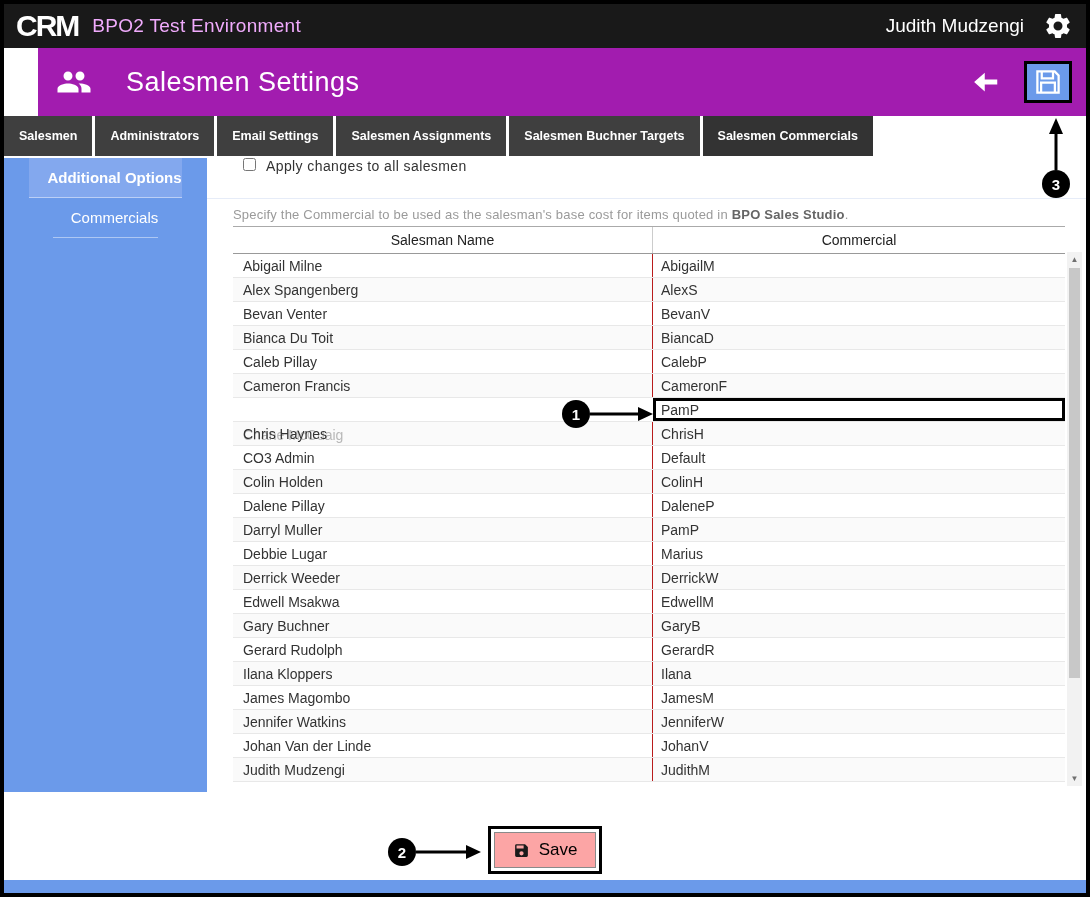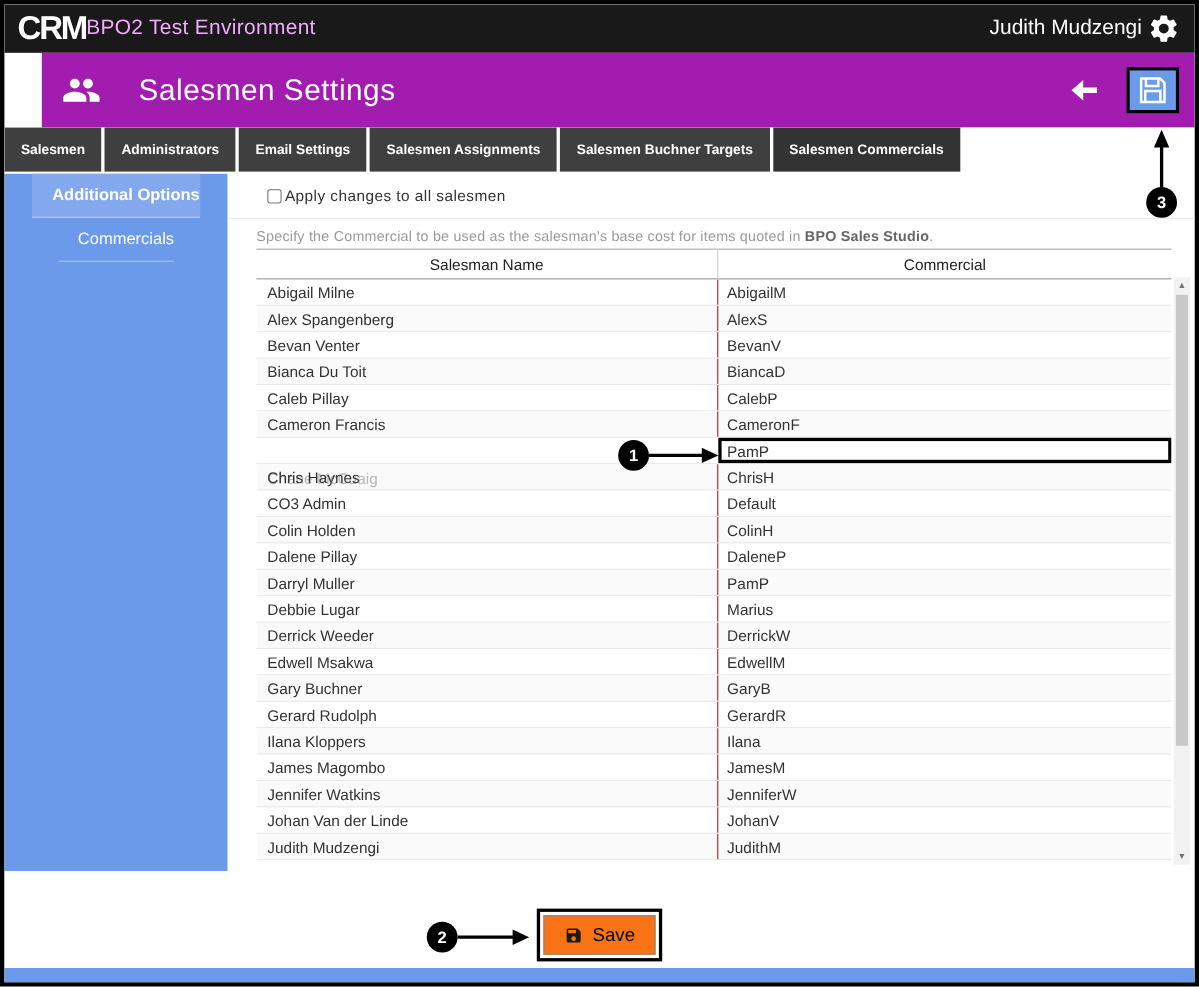--- a/index.html
+++ b/index.html
@@ -1,21 +1,21 @@
 <!DOCTYPE html>
 <html><head>
 <meta charset="utf-8">
 <style>
   html,body{margin:0;padding:0;background:#fff;}
   body{width:1090px;height:897px;font-family:"Liberation Sans",sans-serif;}
   .page{position:relative;width:1090px;height:897px;box-sizing:border-box;border:4px solid #000;
         background:#fff;display:flex;flex-direction:column;overflow:hidden;}
 
   
-  .topbar{flex:0 0 44px;background:#191919;display:flex;align-items:center;padding:0 12px;}
+  .topbar{flex:0 0 44px;background:#191919;display:flex;align-items:center;padding:0 12px;gap:14px;}
   .logo{color:#fff;font-weight:800;font-size:30px;letter-spacing:-2px;line-height:1;}
   .topbar-title{color:#f0abfc;font-size:19px;letter-spacing:.3px;}
   .spacer{flex:1;}
   .user-name{color:#fff;font-size:19px;margin-right:4px;}
   .gear-btn{width:32px;height:32px;display:flex;align-items:center;justify-content:center;cursor:pointer;}
   .gear-btn svg{width:30px;height:30px;}
 
   
   .header-blue{flex:0 0 68px;background:#a21caf;display:flex;align-items:center;padding:0 10px;margin-left:34px;}
   .people-icon{width:52px;display:flex;justify-content:center;}
@@ -34,21 +34,21 @@
   .tab.active{background:#333;}
 
   
   .body{flex:1;display:flex;min-height:0;}
   .sidebar{flex:0 0 203px;background:#6b9aea;display:flex;flex-direction:column;align-items:center;}
   .sidebar-item{color:#fff;font-size:15px;padding:11px 0 11px 18px;cursor:pointer;
                 border-bottom:1px solid rgba(255,255,255,.45);}
   .sidebar-item.active{background:#83a8ee;font-weight:bold;}
   .main{flex:1;background:#fff;display:flex;flex-direction:column;min-width:0;}
 
-  .apply-row{flex:0 0 40px;display:flex;align-items:center;padding-left:36px;gap:3px;
+  .apply-row{flex:0 0 40px;display:flex;padding-left:36px;gap:10px;
              border-bottom:1px solid #e6ecf8;}
   .apply-checkbox{width:13px;height:13px;margin:0;cursor:pointer;}
   .apply-label{font-size:14px;color:#333;letter-spacing:.4px;}
 
   .description{margin:8px 0 4px 26px;font-size:13px;color:#9a9a9a;letter-spacing:.2px;}
   .description b{color:#666;}
 
   .table-area{flex:1;display:flex;margin:0 4px 6px 26px;min-height:0;}
   .grid{flex:1;display:flex;flex-direction:column;border-top:1px solid #aaa;min-width:0;}
   .thead{display:flex;flex:0 0 26px;border-bottom:1px solid #999;}
@@ -68,21 +68,21 @@
              margin-left:2px;margin-top:26px;}
   .scroll-arrow{flex:0 0 15px;width:100%;color:#707070;font-size:8px;display:flex;
                 align-items:center;justify-content:center;cursor:pointer;}
   .scroll-thumb{width:11px;flex:0 0 410px;background:#c8c8c8;margin-top:1px;cursor:grab;}
   .scroll-spacer{flex:1;}
 
   
   .save-area{flex:0 0 88px;background:#fff;display:flex;justify-content:center;align-items:flex-end;
              padding-bottom:6px;box-sizing:border-box;}
   .save-outline{border:3px solid #000;padding:3px;background:#fff;}
-  .save-button{display:flex;align-items:center;gap:9px;background:#f97316;border:1px solid #8a8a8a;
+  .save-button{display:flex;align-items:center;gap:9px;background:#fca5a5;border:1px solid #8a8a8a;
                font-size:17px;color:#000;padding:7px 18px;cursor:pointer;font-family:inherit;}
   .save-button svg{width:17px;height:17px;}
   .footer-strip{flex:0 0 13px;background:#6b9aea;}
 
   
   .annot-circle{position:absolute;width:28px;height:28px;border-radius:50%;background:#000;color:#fff;
                 font-weight:bold;font-size:15px;display:flex;align-items:center;justify-content:center;z-index:10;}
   #annot1{left:558px;top:396px;}
   #annot2{left:384px;top:834px;}
   #annot3{left:1038px;top:166px;}

